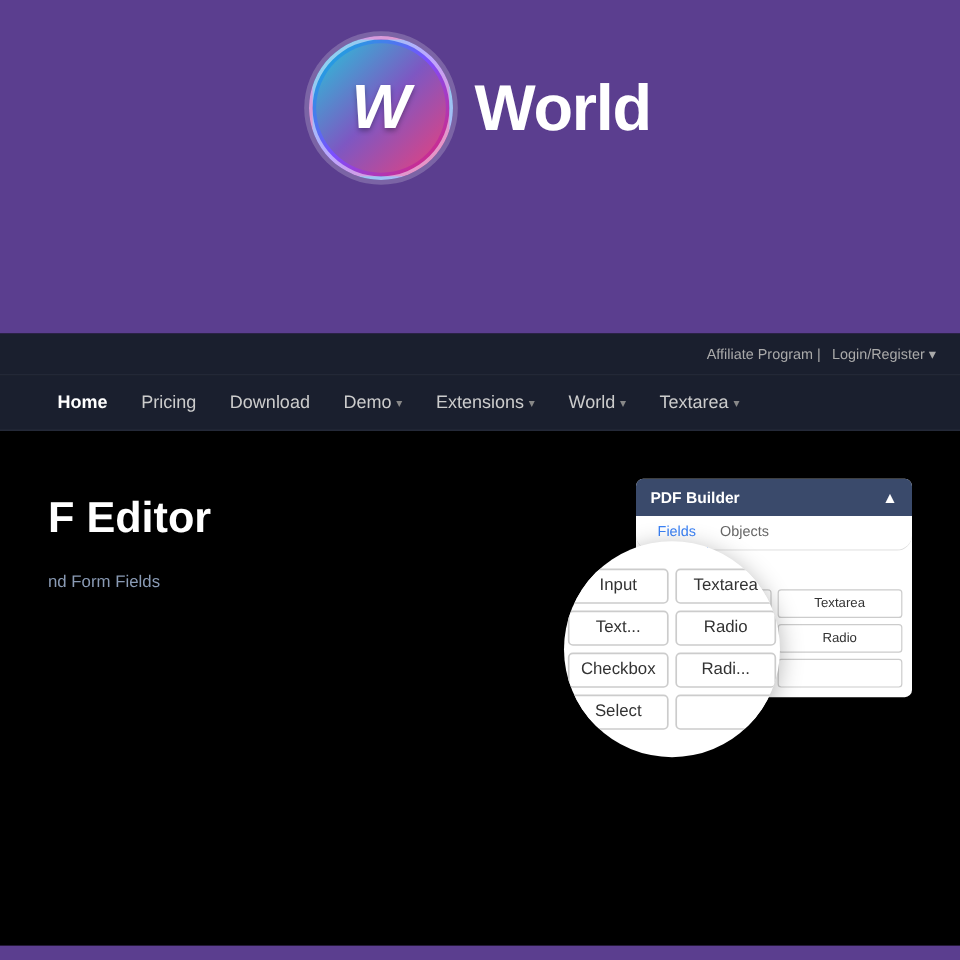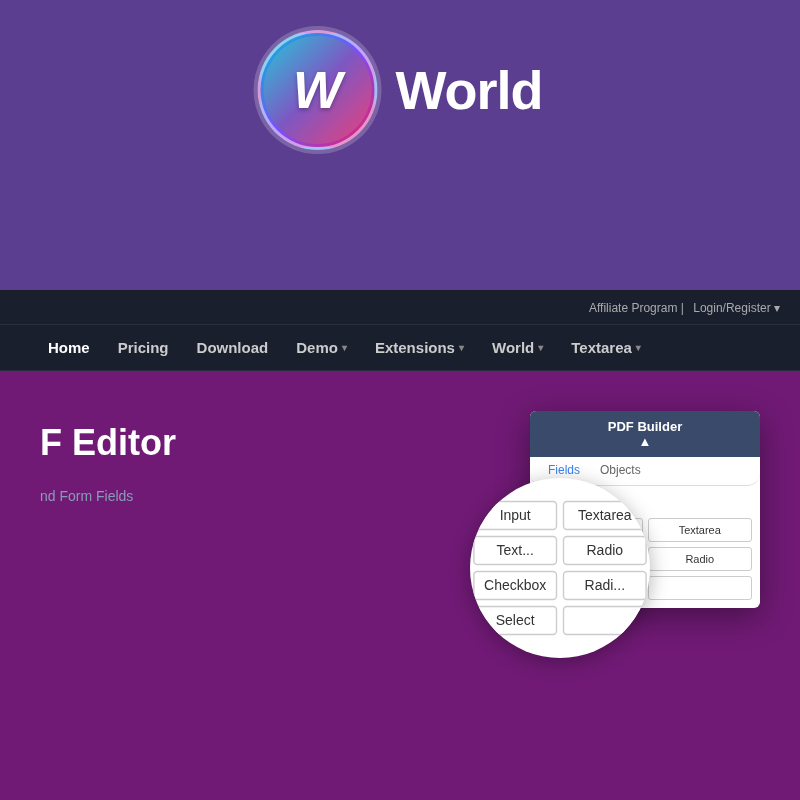--- a/index.html
+++ b/index.html
@@ -106,25 +106,25 @@
     .brand-name {
       color: white;
       font-size: 54px;
       font-weight: 800;
       letter-spacing: -1px;
     }
 
     
     .main-panel {
       position: absolute;
-      bottom: 0;
+      bottom: 12px;
       left: 0;
       right: 0;
       height: 510px;
-      background: #701a75;
+      background: #000000;
       z-index: 5;
     }
 
     
     .top-bar {
       background: #1a1f2e;
       padding: 8px 20px;
       text-align: right;
       border-bottom: 1px solid #2a2f3e;
     }
@@ -144,21 +144,20 @@
       border-bottom: 1px solid #2a2f3e;
     }
 
     .nav-item {
       color: #ccc;
       font-size: 15px;
       cursor: pointer;
       display: flex;
       align-items: center;
       gap: 4px;
-      font-weight: bold;
     }
 
     .nav-item.active {
       color: white;
       font-weight: 600;
     }
 
     .nav-item .chevron {
       font-size: 10px;
       color: #888;
@@ -211,22 +210,21 @@
     }
 
     .pdf-builder-header {
       background: #3a4a6b;
       color: white;
       padding: 8px 12px;
       font-size: 13px;
       font-weight: 600;
       display: flex;
       justify-content: space-between;
-      align-items: center;
-      flex-direction: column;
+      align-items: flex-start;
     }
 
     .pdf-builder-tabs {
       display: flex;
       border-bottom: 1px solid #ddd;
       padding: 0 8px;
       border-radius: 13px;
     }
 
     .pdf-tab {

